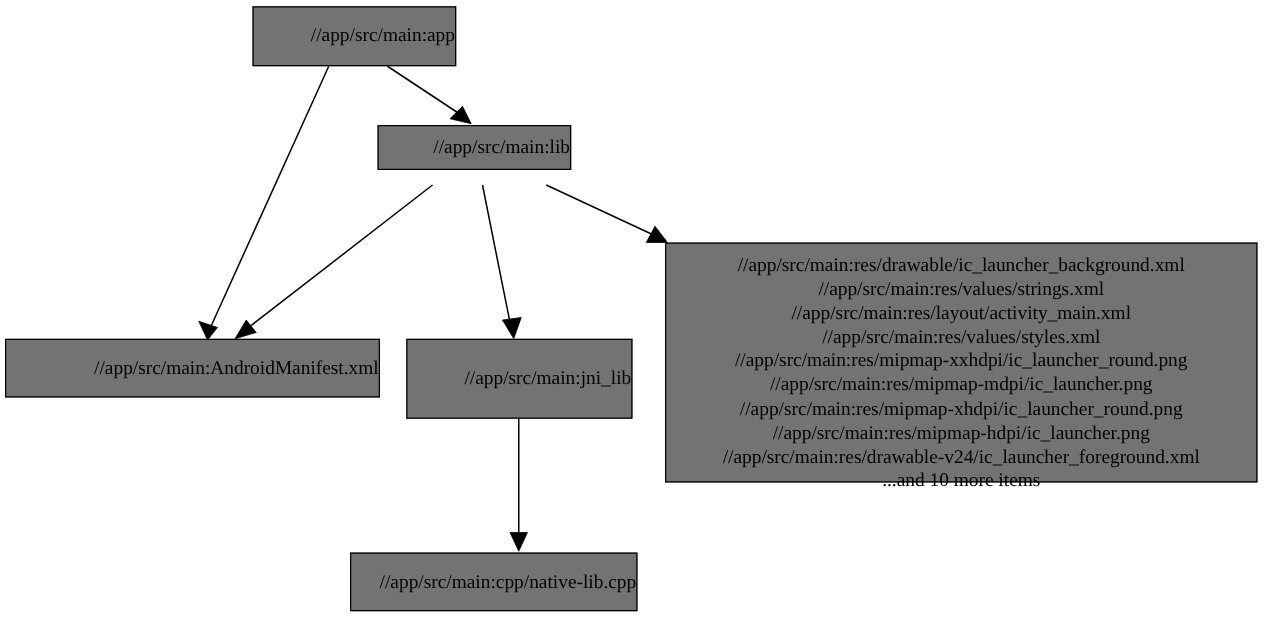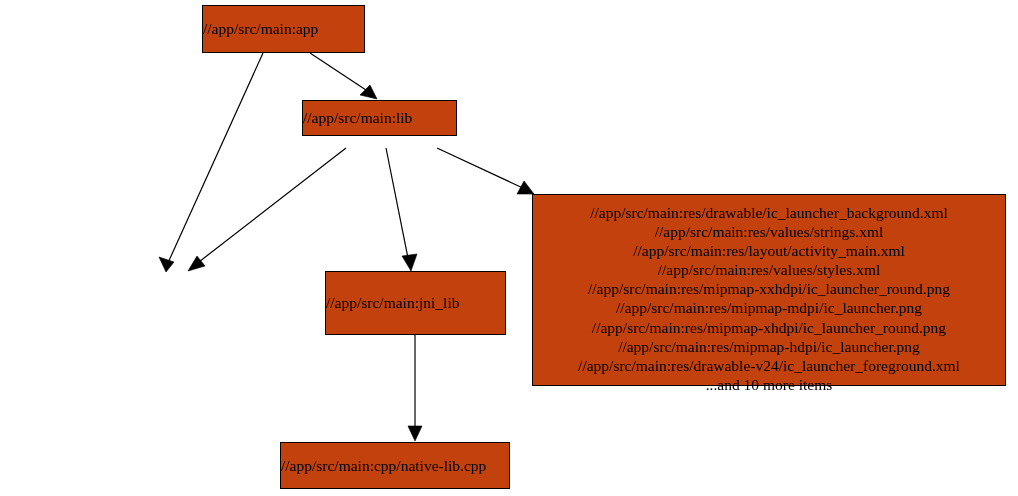--- a/index.html
+++ b/index.html
@@ -15,24 +15,24 @@
     position: relative;
     width: 1018px;
     height: 496px;
     background: #ffffff;
     overflow: hidden;
   }
   .node {
     position: absolute;
     box-sizing: border-box;
     border: 1px solid #000000;
-    background: #c2410c;
+    background: #737373;
     display: flex;
     align-items: center;
-    justify-content: flex-start;
+    justify-content: flex-end;
     text-align: center;
     font-size: 15.5px;
     line-height: 1.0;
     white-space: pre;
     z-index: 2;
   }
   .node-multiline {
     display: block;
     padding-top: 8px;
     font-size: 15.5px;
@@ -98,20 +98,23 @@
   </svg>
 
   <div class="node" id="node-app" style="left:202px; top:5px; width:163px; height:48px;">
     <span>//app/src/main:app</span>
   </div>
 
   <div class="node" id="node-lib" style="left:302px; top:100px; width:155px; height:36px;">
     <span>//app/src/main:lib</span>
   </div>
 
+  <div class="node" id="node-manifest" style="left:4px; top:271px; width:300px; height:47px;">
+    <span>//app/src/main:AndroidManifest.xml</span>
+  </div>
 
   <div class="node" id="node-jni-lib" style="left:325px; top:271px; width:181px; height:64px;">
     <span>//app/src/main:jni_lib</span>
   </div>
 
   <div class="node" id="node-res-bundle" style="left:532px; top:194px; width:474px; height:192px; align-items:flex-start;">
     <span class="node-multiline" style="width:100%; text-align:center;">//app/src/main:res/drawable/ic_launcher_background.xml
 //app/src/main:res/values/strings.xml
 //app/src/main:res/layout/activity_main.xml
 //app/src/main:res/values/styles.xml

